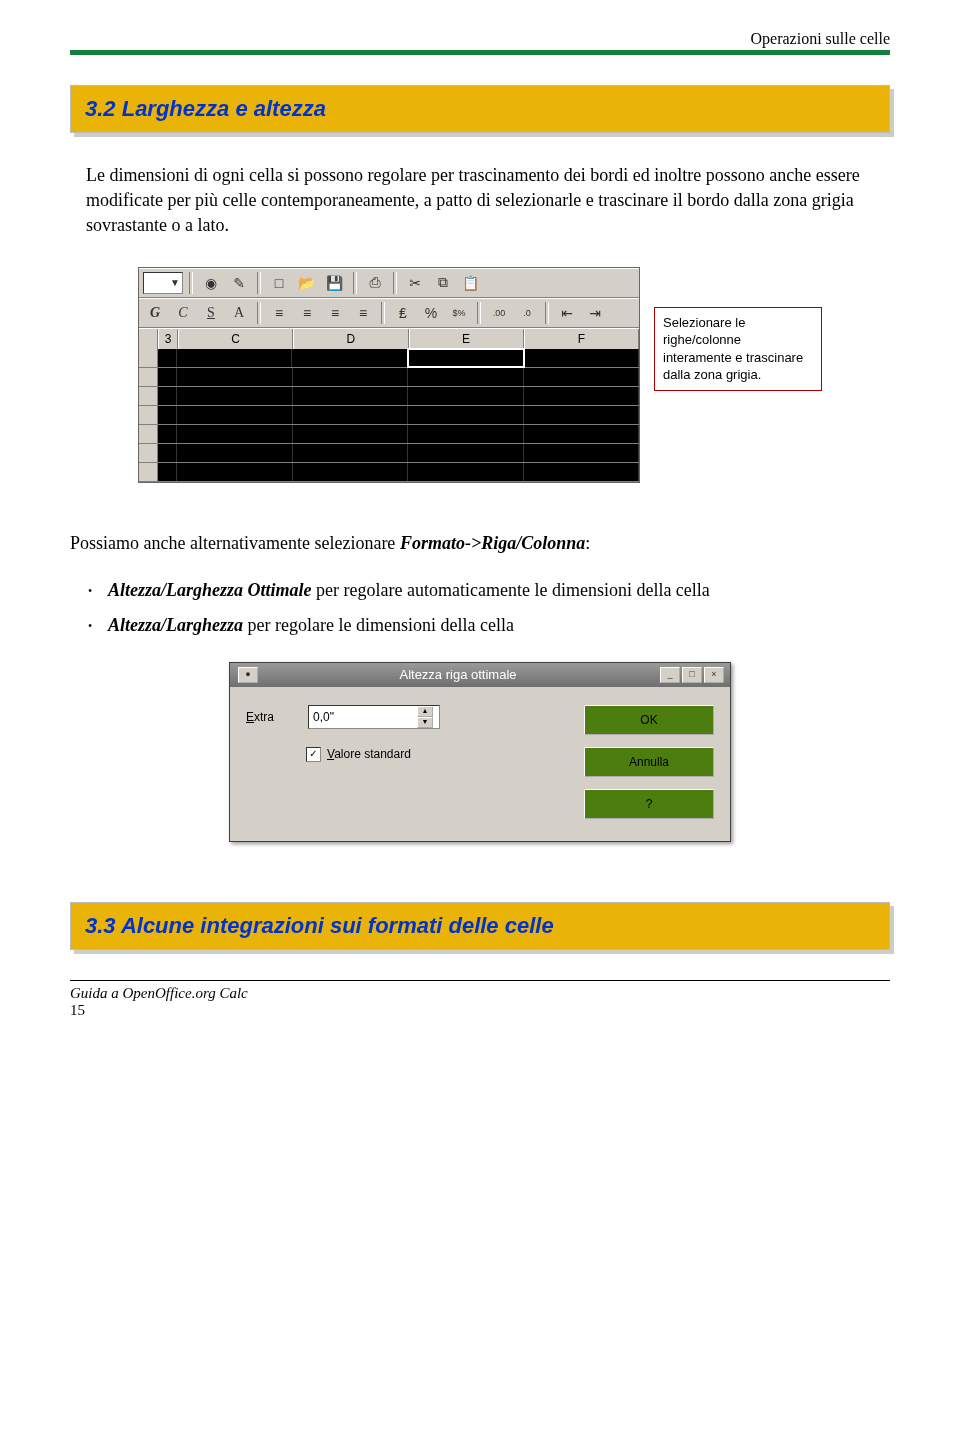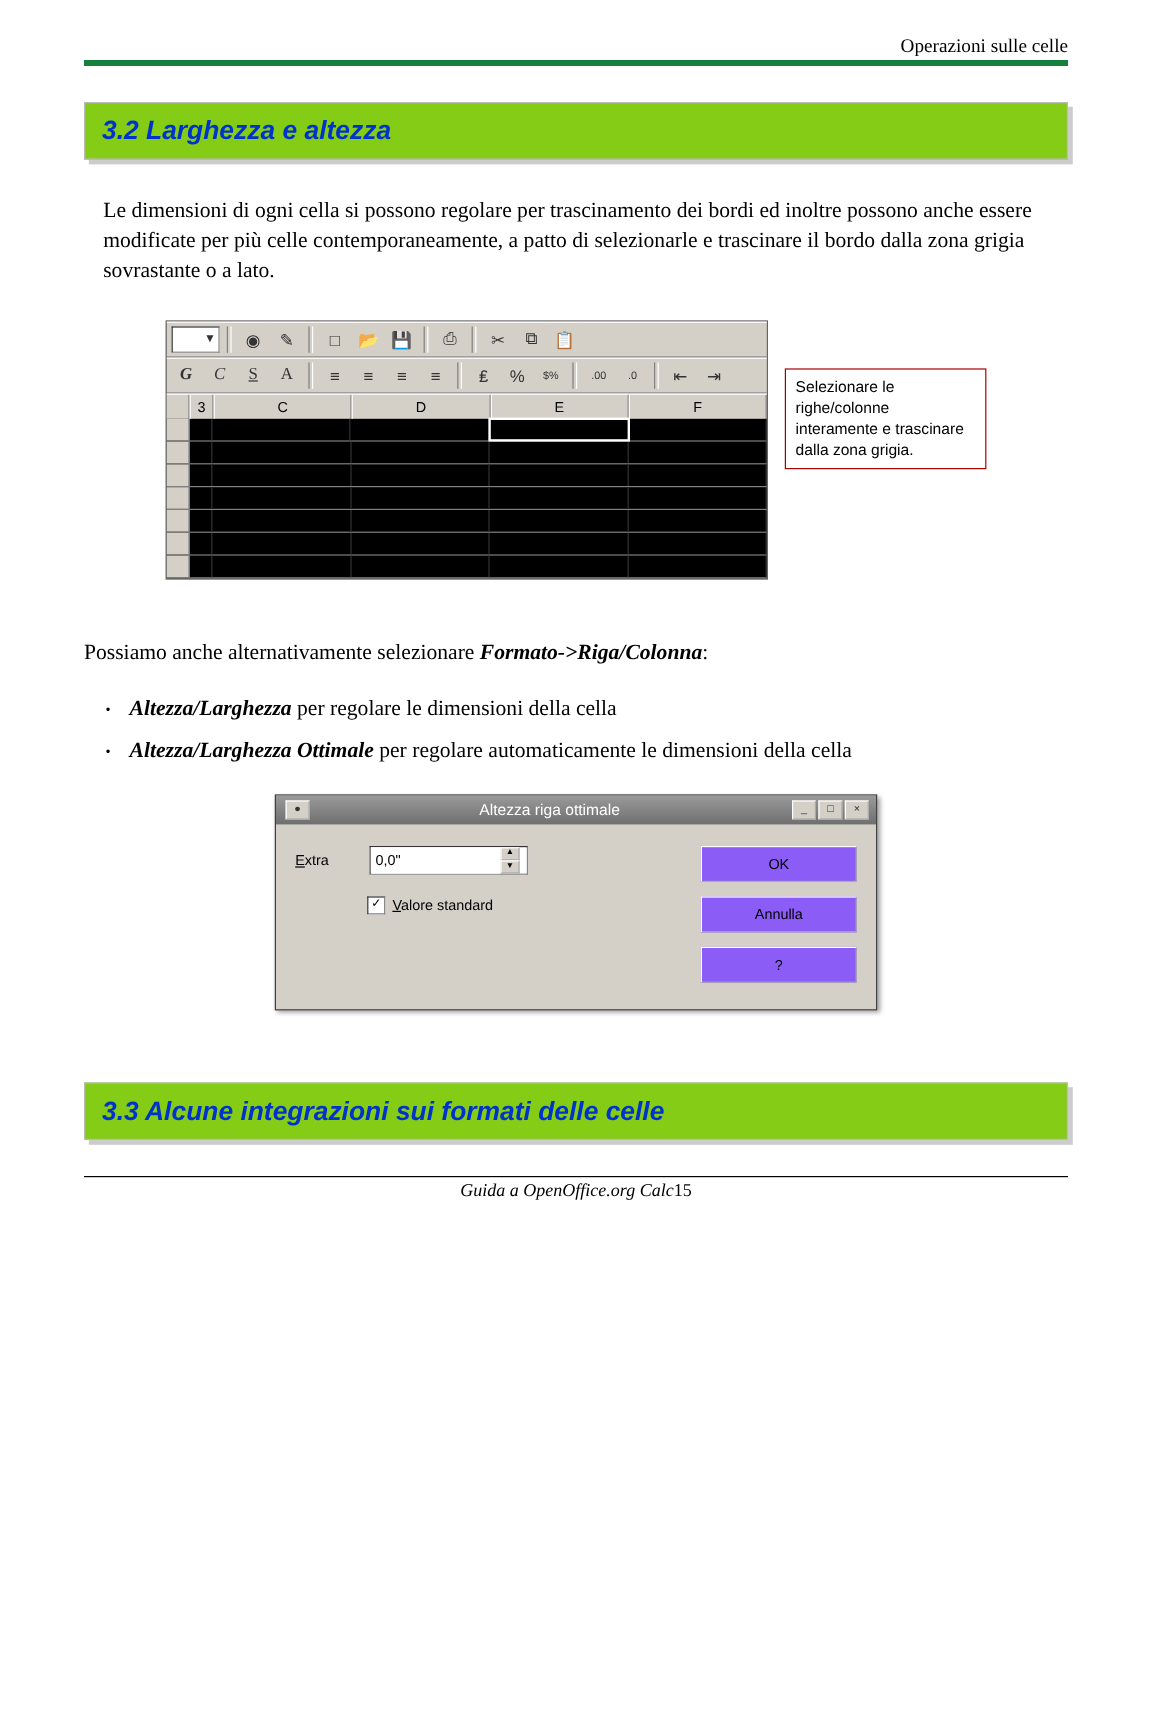--- a/index.html
+++ b/index.html
@@ -15,21 +15,21 @@
     box-sizing: border-box;
   }
   .header-right {
     text-align: right;
     font-size: 16px;
     border-bottom: 5px solid #15803d;
     padding-bottom: 2px;
     margin-bottom: 30px;
   }
   .section-heading {
-    background: #84cc16;
+    background: #eab308;
     border: 1px solid #bbb;
     box-shadow: 4px 4px 0 #ccc;
     padding: 10px 14px;
     margin-bottom: 30px;
   }
   .section-heading span {
     font-family: Verdana, Arial, sans-serif;
     font-weight: bold;
     font-size: 22px;
     color: #0033cc;
@@ -254,33 +254,34 @@
     line-height: 12px;
   }
   .dlg-buttons {
     display: flex;
     flex-direction: column;
     gap: 12px;
     width: 130px;
   }
   .dlg-buttons button {
     height: 30px;
-    background: #8b5cf6;
+    background: #4d7c0f;
     border: 1px outset #fff;
     font-size: 12px;
     font-family: Tahoma, Arial, sans-serif;
   }
   .footer {
     border-top: 1px solid #000;
     margin-top: 20px;
     padding-top: 4px;
     display: flex;
     justify-content: center;
     font-style: italic;
     font-size: 15px;
+    flex-direction: column;
   }
   .footer .pn { font-style: normal; }
 </style>
 </head>
 <body>
 
 <div class="page">
   <div class="header-right">Operazioni sulle celle</div>
 
   <div class="section-heading">
@@ -401,24 +402,24 @@
     </div>
     <div class="callout">Selezionare le righe/colonne interamente e trascinare dalla zona grigia.</div>
   </div>
 
   <p class="para2">
     <span>Possiamo anche alternativamente selezionare </span><span class="bolditalic">Formato-&gt;Riga/Colonna</span><span>:</span>
   </p>
 
   <ul class="items">
     <li>
-      <span class="bolditalic">Altezza/Larghezza</span><span> per regolare le dimensioni della cella</span>
+      <span class="bolditalic">Altezza/Larghezza Ottimale</span><span> per regolare automaticamente le dimensioni della cella</span>
     </li>
     <li>
-      <span class="bolditalic">Altezza/Larghezza Ottimale</span><span> per regolare automaticamente le dimensioni della cella</span>
+      <span class="bolditalic">Altezza/Larghezza</span><span> per regolare le dimensioni della cella</span>
     </li>
   </ul>
 
   <div class="dialog-wrap">
     <div class="dialog">
       <div class="dlg-title">
         <div class="wbtn">●</div>
         <div class="spacer">Altezza riga ottimale</div>
         <div class="wbtn">_</div>
         <div class="wbtn">□</div>

